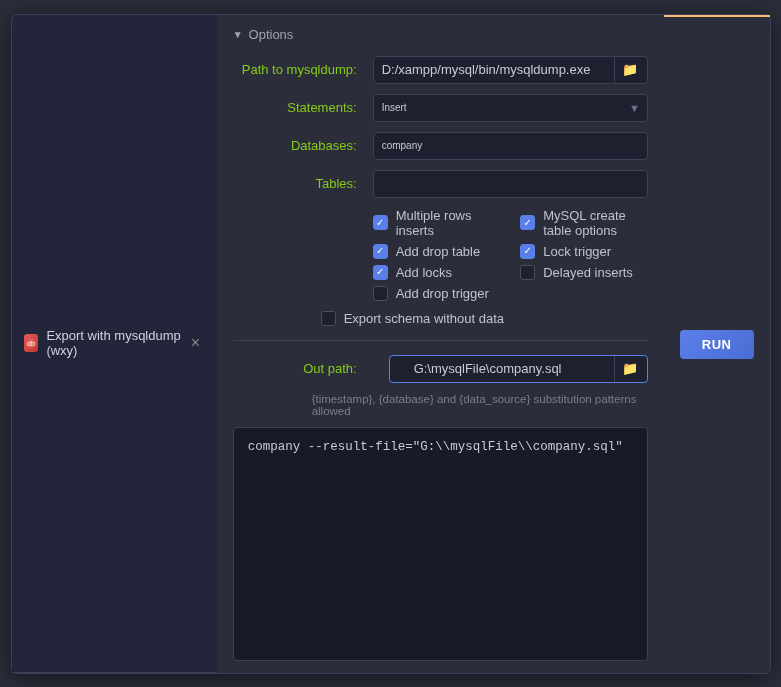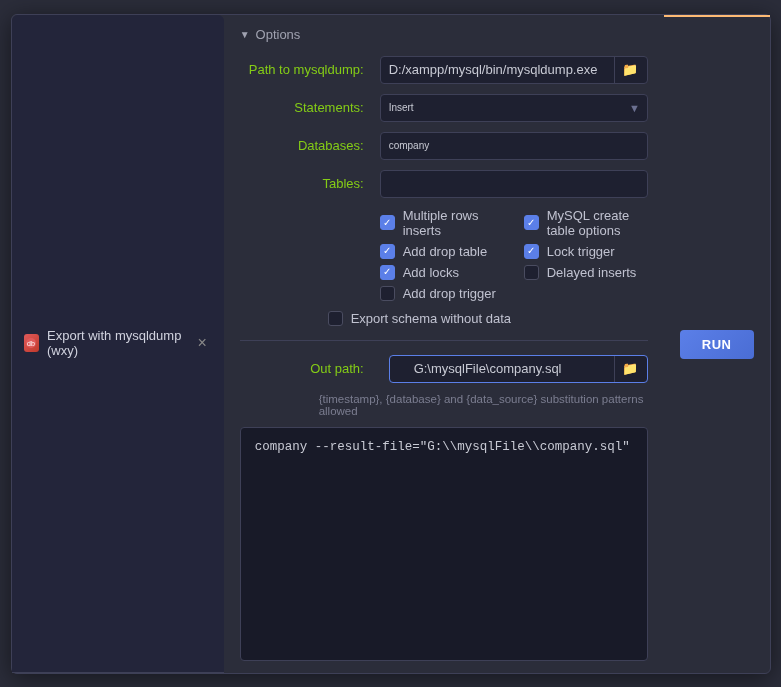--- a/index.html
+++ b/index.html
@@ -214,21 +214,21 @@
       gap: 8px;
     }
     .divider-row {
       border: none;
       border-top: 1px solid #3e4057;
       margin: 4px 0;
     }
     .out-path-row {
       display: flex;
       align-items: center;
-      gap: 19px;
+      gap: 26px;
     }
     .hint-text {
       margin-left: 79px;
       color: #7b7d90;
       font-size: 11.5px;
     }
     .command-preview {
       background: #181a28;
       border: 1px solid #3e4057;
       border-radius: 4px;

